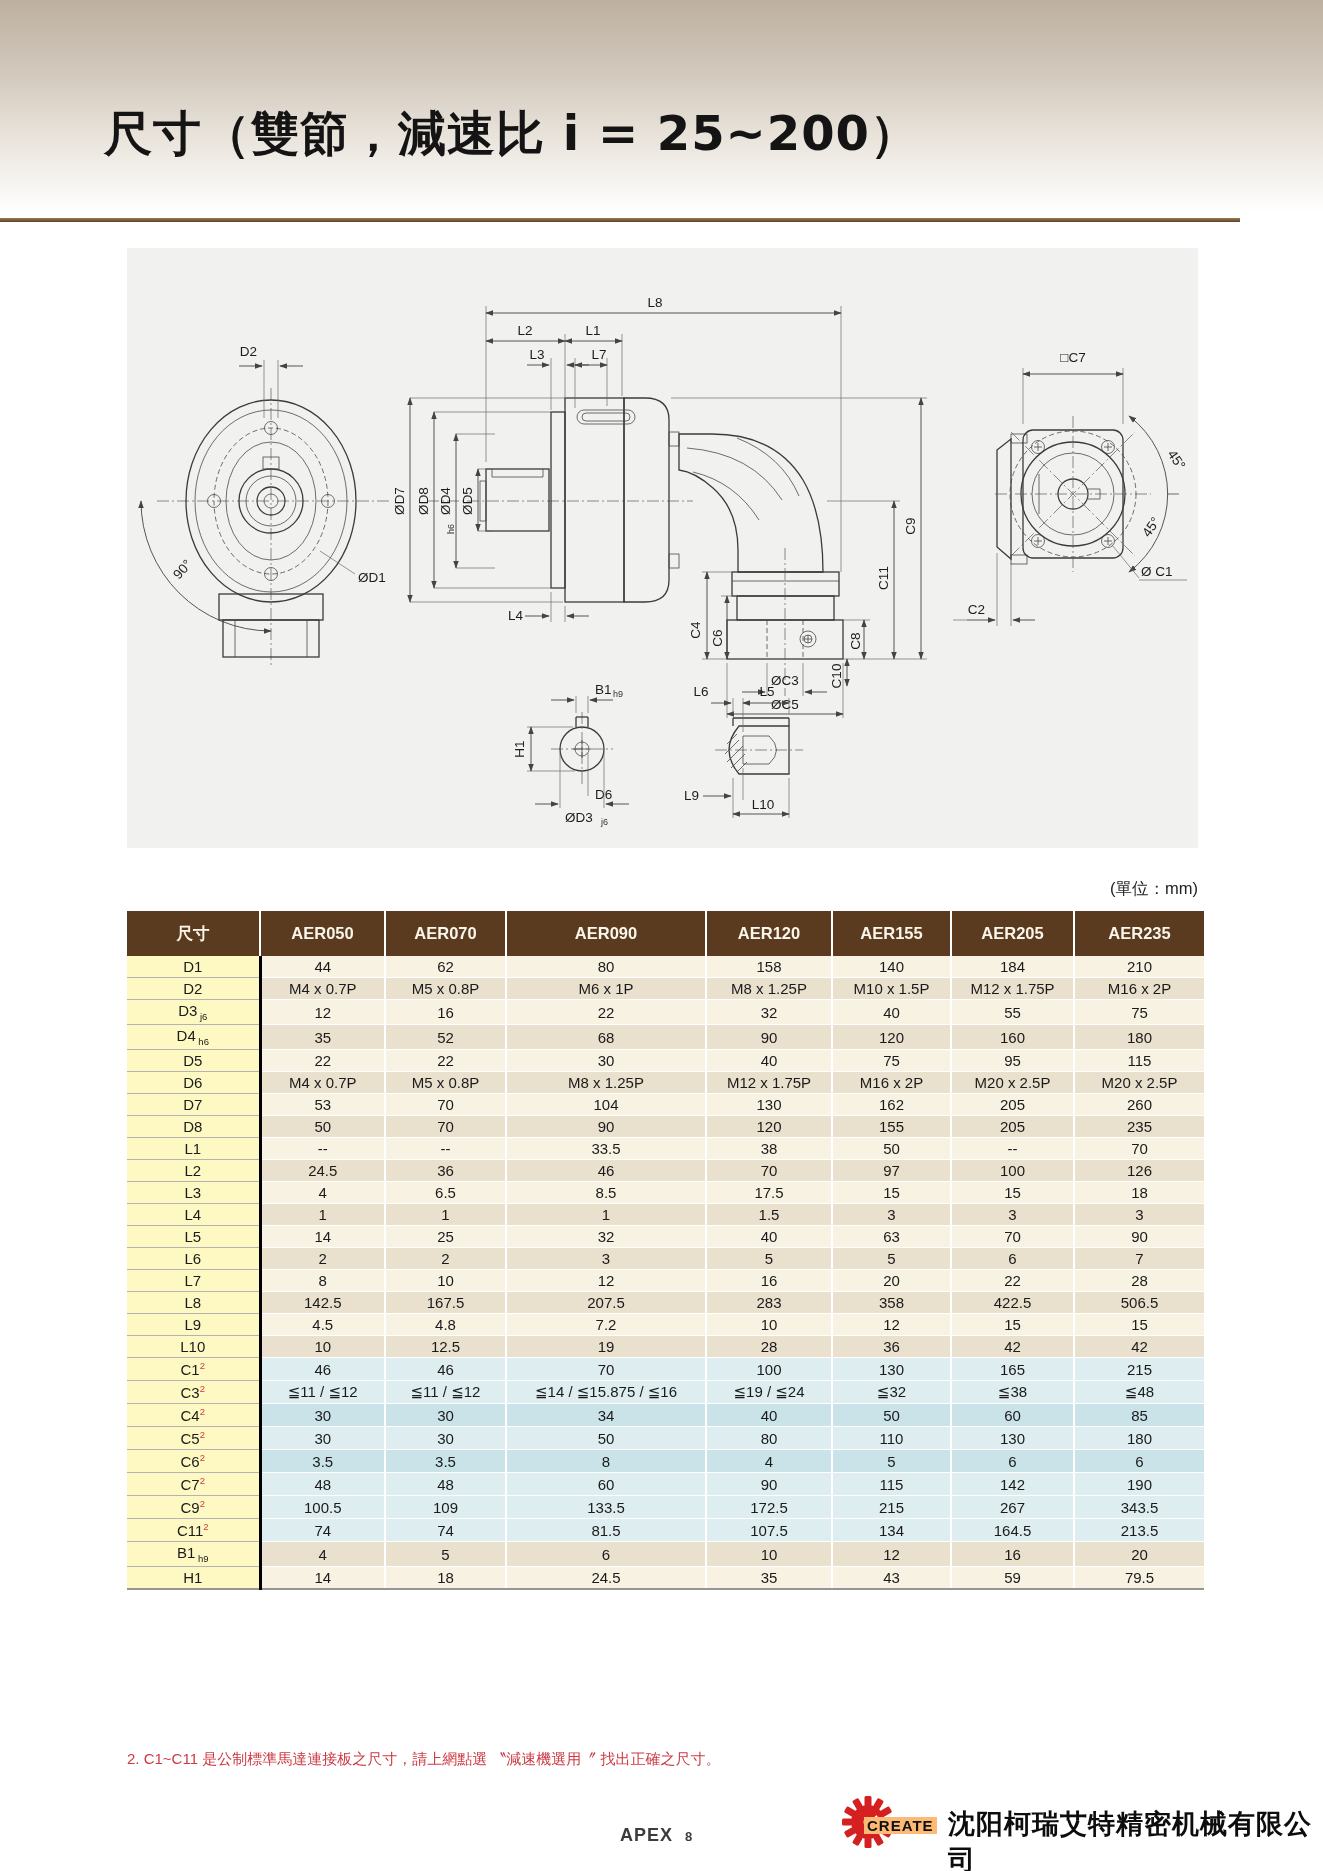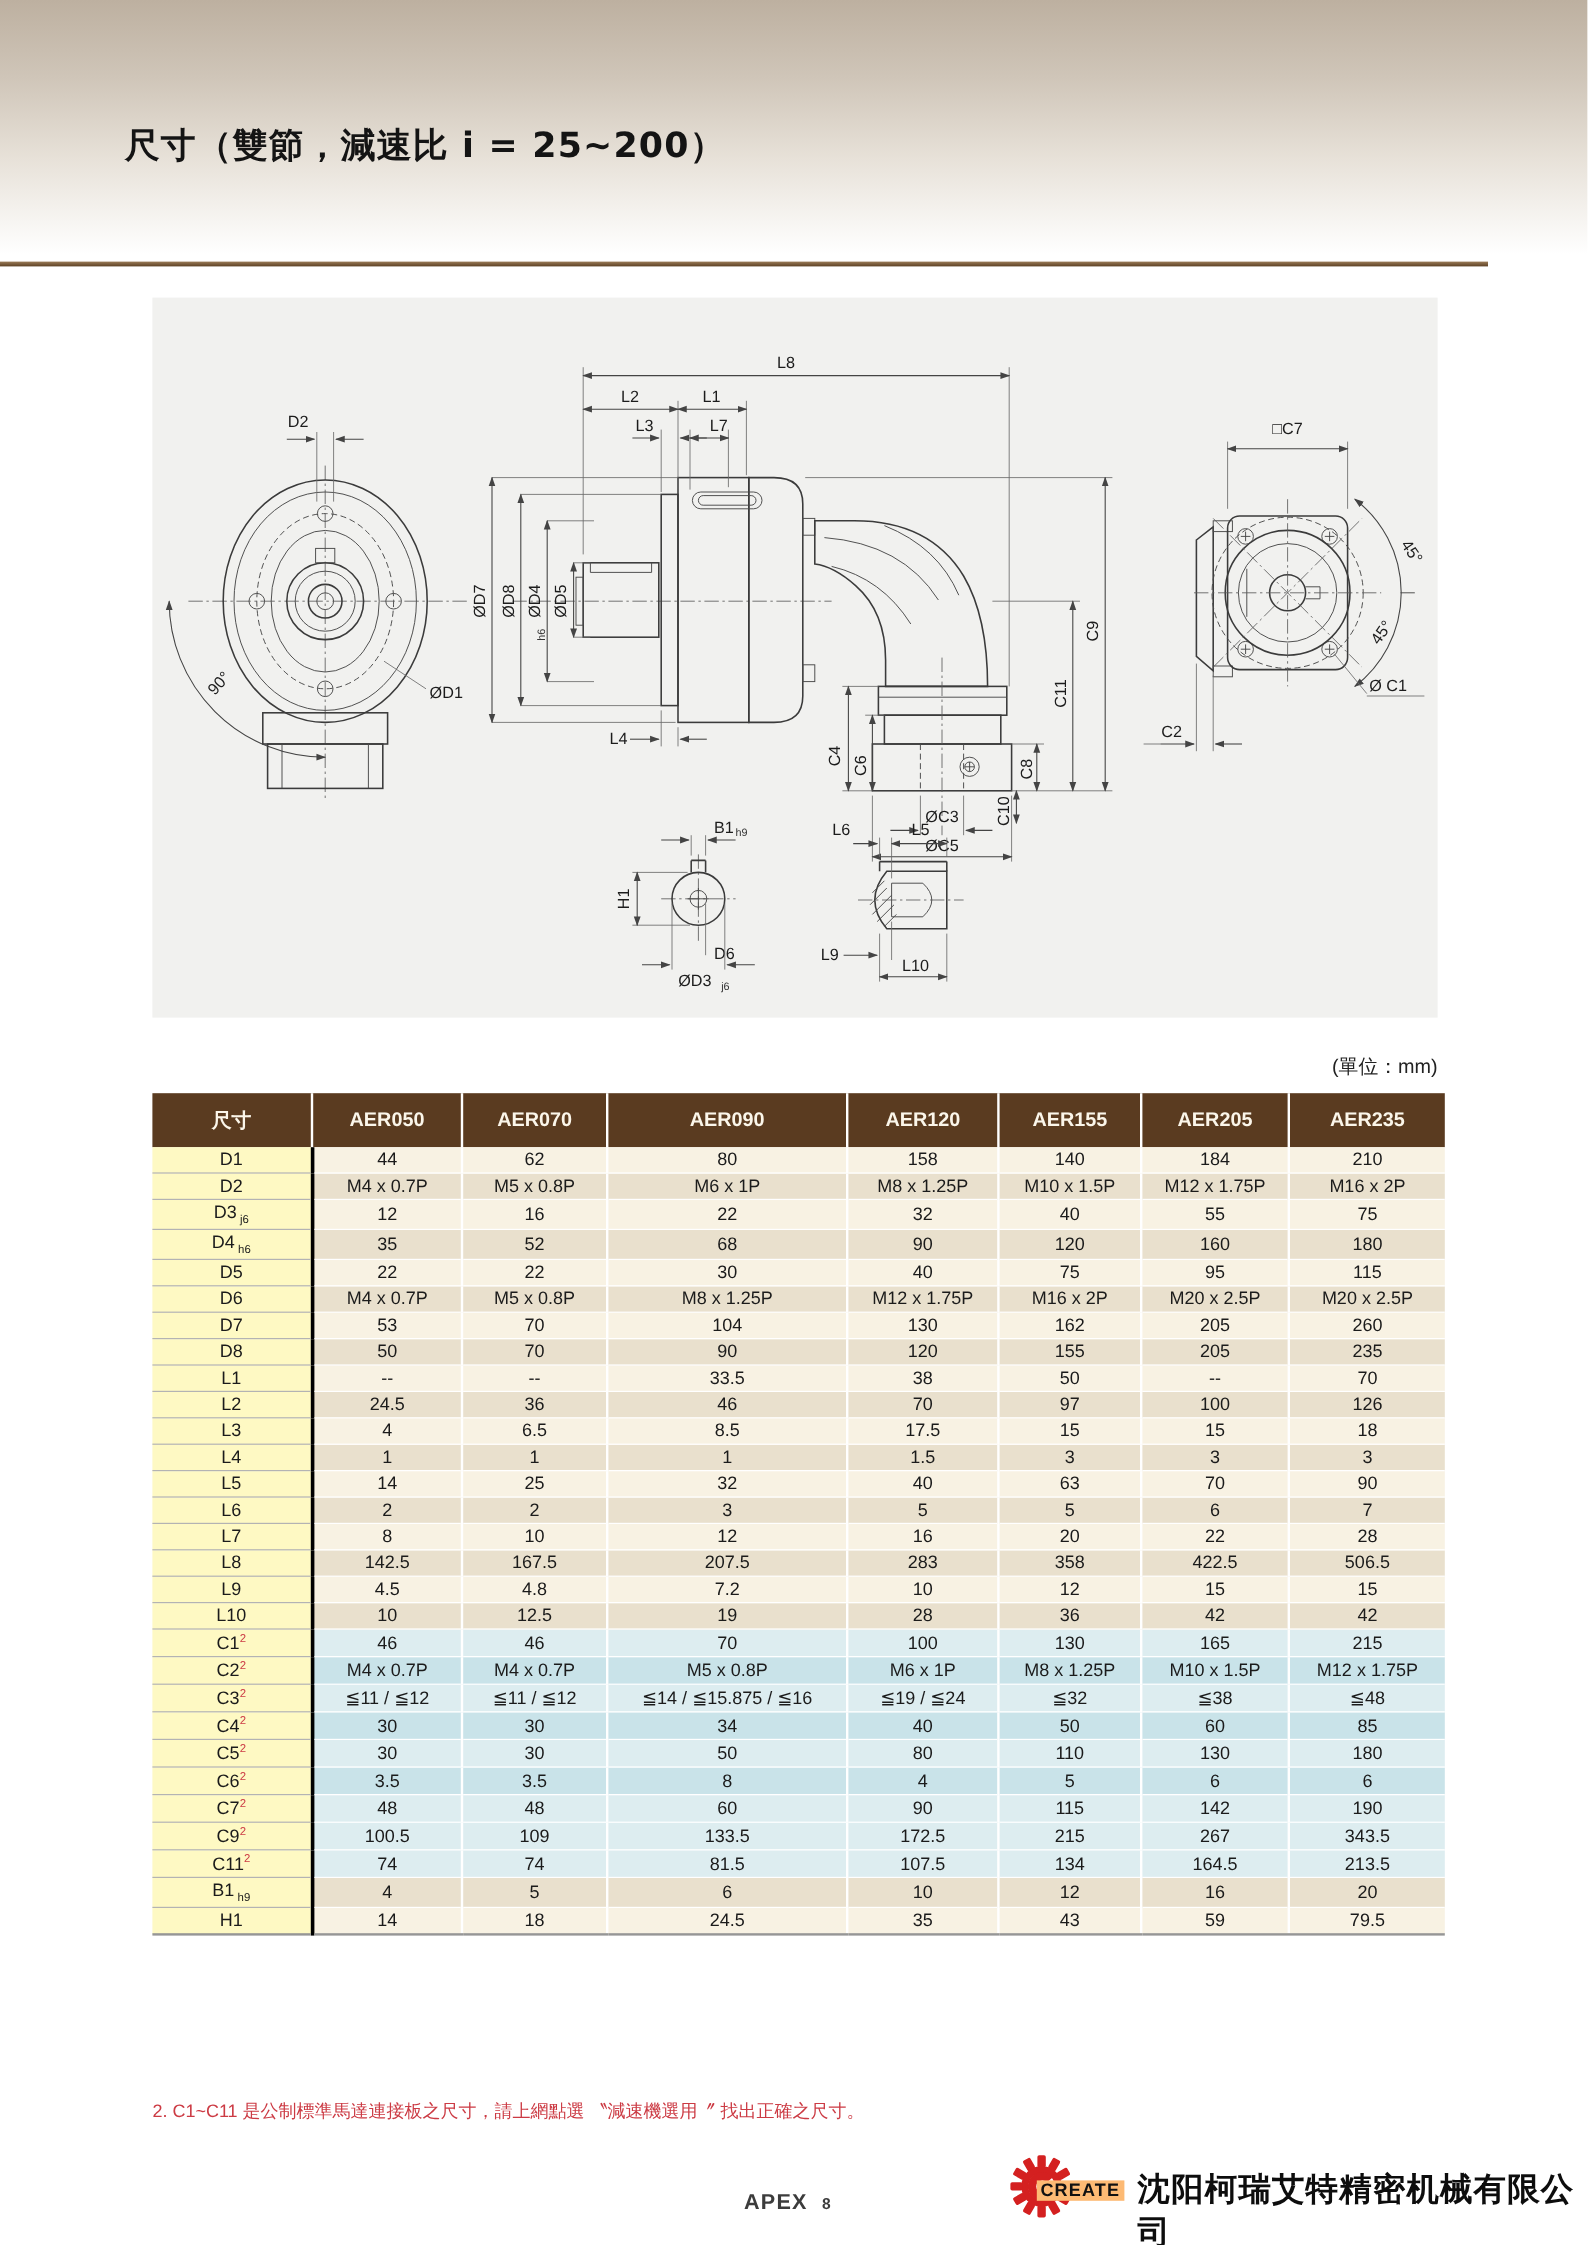--- a/index.html
+++ b/index.html
@@ -9,21 +9,21 @@
     background: #ffffff;
     font-family: "Liberation Sans", "DejaVu Sans", sans-serif;
     overflow: hidden;
   }
   .top-grad {
     position:absolute; left:0; top:0; width:1323px; height:212px;
     background: linear-gradient(180deg,#bdb0a0 0%,#cfc5b8 30%,#e7e1d8 62%,#ffffff 100%);
   }
   .page-title {
     position:absolute; left:104px; top:102px;
-    font-size:29px; font-weight:bold; color:#141414; letter-spacing:1px;
+    font-size:48px; font-weight:bold; color:#141414; letter-spacing:1px;
     font-family:"DejaVu Sans","Liberation Sans",sans-serif;
   }
   .title-rule {
     position:absolute; left:0; top:218px; width:1240px; height:4px;
     background: linear-gradient(180deg,#9a7b57,var(--rule_brown));
   }
   .drawing-box {
     position:absolute; left:127px; top:248px; width:1071px; height:600px;
     background:#f1f1ef;
   }
@@ -557,30 +557,20 @@
         <td class="rowlabel">C1<sup class="red">2</sup></td>
         <td class="blue light">46</td>
         <td class="blue light">46</td>
         <td class="blue light">70</td>
         <td class="blue light">100</td>
         <td class="blue light">130</td>
         <td class="blue light">165</td>
         <td class="blue light">215</td>
       </tr>
       <tr>
-        <td class="rowlabel">C2<sup class="red">2</sup></td>
-        <td class="blue dark">M4 x 0.7P</td>
-        <td class="blue dark">M4 x 0.7P</td>
-        <td class="blue dark">M5 x 0.8P</td>
-        <td class="blue dark">M6 x 1P</td>
-        <td class="blue dark">M8 x 1.25P</td>
-        <td class="blue dark">M10 x 1.5P</td>
-        <td class="blue dark">M12 x 1.75P</td>
-      </tr>
-      <tr>
         <td class="rowlabel">C3<sup class="red">2</sup></td>
         <td class="blue light">≦11 / ≦12</td>
         <td class="blue light">≦11 / ≦12</td>
         <td class="blue light">≦14 / ≦15.875 / ≦16</td>
         <td class="blue light">≦19 / ≦24</td>
         <td class="blue light">≦32</td>
         <td class="blue light">≦38</td>
         <td class="blue light">≦48</td>
       </tr>
       <tr>

